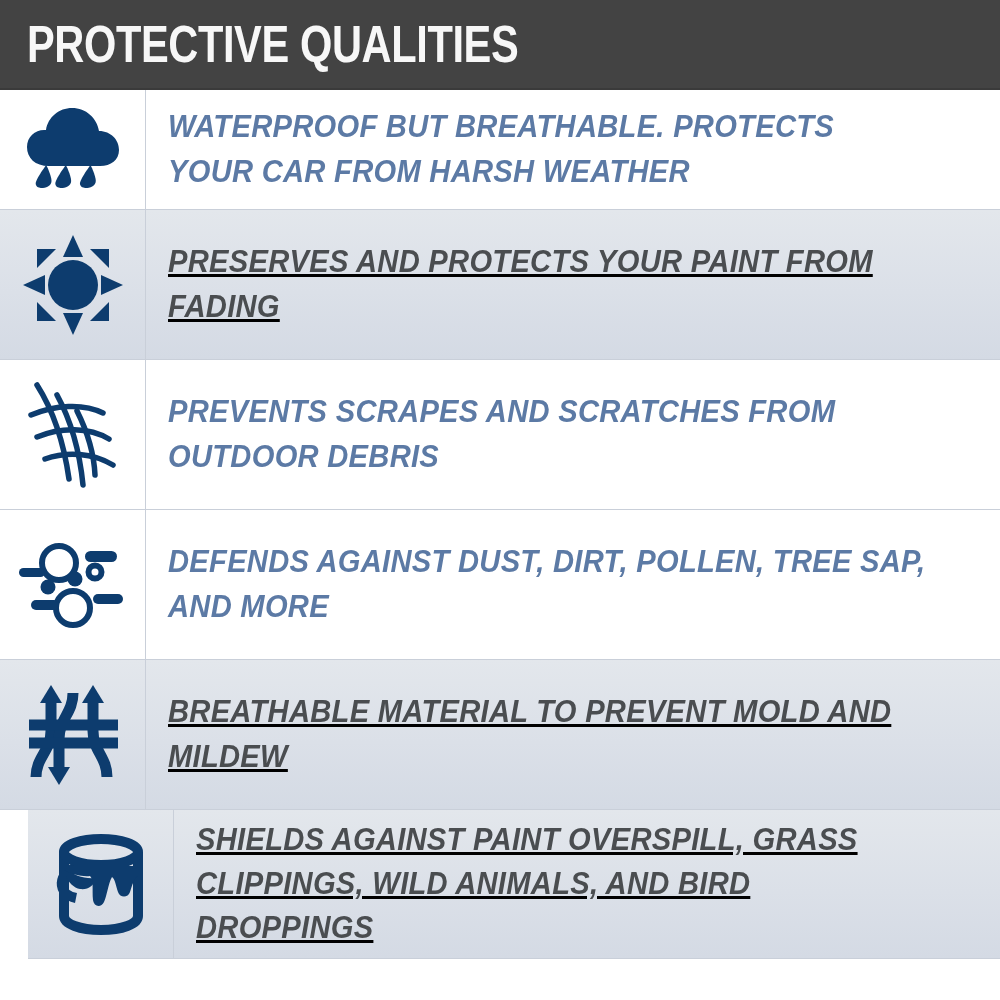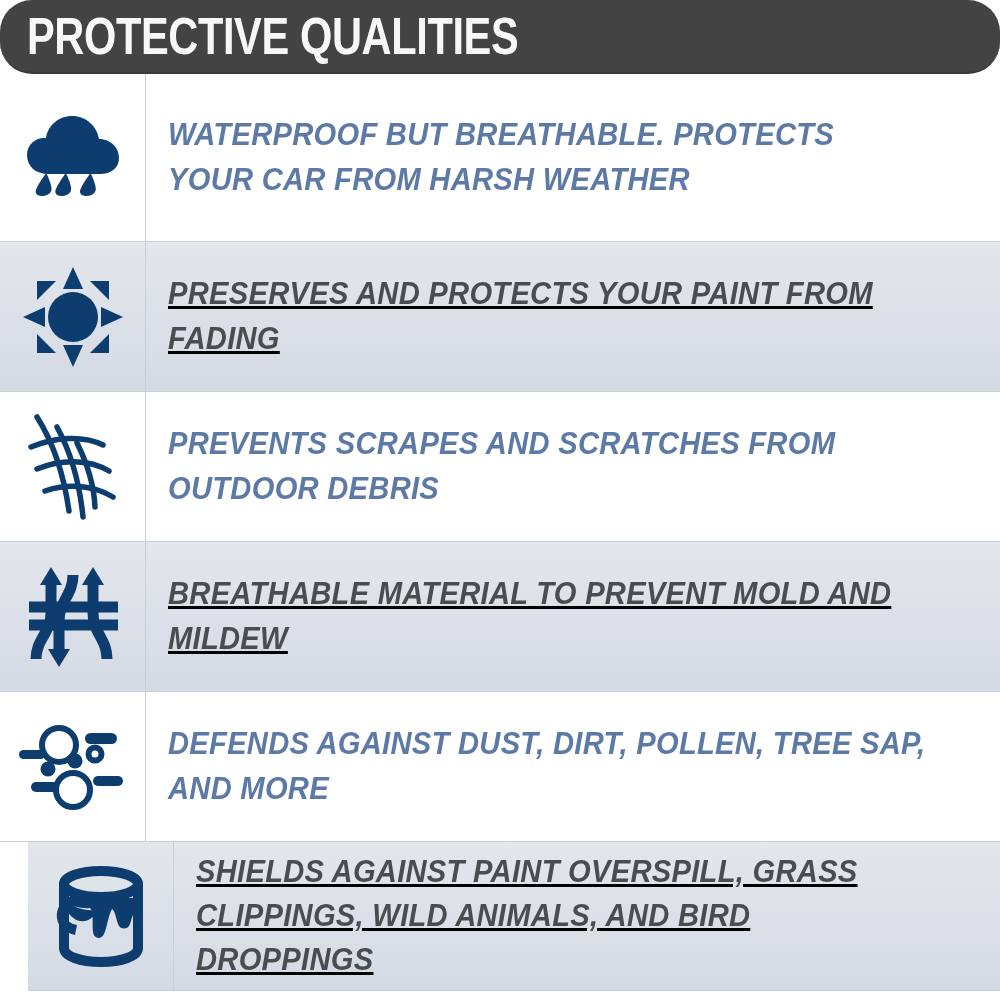--- a/index.html
+++ b/index.html
@@ -15,27 +15,26 @@
   #infographic {
     position: relative;
     width: 1000px;
     height: 1000px;
     background: #ffffff;
   }
 
   
   .header-bar {
     position: relative;
-    height: 74px;
+    height: 90px;
     background: #434343;
     border-bottom: 2px solid #3a3a3a;
     display: flex;
     align-items: center;
     padding-left: 27px;
-    border-radius: 32px;
   }
 
   .header-title {
     color: #f7f7f7;
     font-family: "Liberation Sans Narrow", "Liberation Sans", sans-serif;
     font-size: 52px;
     font-weight: bold;
     letter-spacing: -0.5px;
     line-height: 1;
     transform: scaleX(0.80);
@@ -50,21 +49,21 @@
   }
 
   .row {
     position: relative;
     display: flex;
     align-items: stretch;
     height: 150px;
     border-bottom: 1px solid #c9cfd9;
   }
 
-  .row.row-1 { height: 168px; }
+  .row.row-1 { height: 120px; }
   .row.row-6 { height: 149px; margin-left: 28px; }
 
   .row.shade-white {
     background: #ffffff;
   }
 
   .row.shade-grey {
     background: linear-gradient(to bottom, #e3e7ec 0%, #dbe0e8 55%, #d4dae4 100%);
     text-decoration: underline;
   }
@@ -178,48 +177,20 @@
               <path d="M24 80 C46 72 72 74 92 86"></path>
             </g>
           </svg>
         </span>
       </div>
       <div class="row-text-cell">
         <div class="row-text text-blue">PREVENTS SCRAPES AND SCRATCHES FROM OUTDOOR DEBRIS</div>
       </div>
     </div>
 
-    <div class="row row-4 shade-grey">
-      <div class="row-icon">
-        <span>
-          <svg class="icon-svg" width="100" height="100" viewBox="0 0 100 100" aria-hidden="true">
-            <g fill="none" stroke="#0d3c6e" stroke-width="11">
-
-              <path d="M13 92 C13 72 28 66 28 46 L28 14"></path>
-
-              <path d="M50 8 C50 28 36 34 36 54 L36 86"></path>
-
-              <path d="M84 92 C84 72 70 66 70 46 L70 14"></path>
-
-              <path d="M6 40 L95 40"></path>
-              <path d="M6 58 L95 58"></path>
-            </g>
-            <g fill="#0d3c6e">
-              <polygon points="28,0 17,18 39,18"></polygon>
-              <polygon points="70,0 59,18 81,18"></polygon>
-              <polygon points="36,100 25,82 47,82"></polygon>
-            </g>
-          </svg>
-        </span>
-      </div>
-      <div class="row-text-cell">
-        <div class="row-text text-dark">BREATHABLE MATERIAL TO PREVENT MOLD AND MILDEW</div>
-      </div>
-    </div>
-
     <div class="row row-5 shade-white">
       <div class="row-icon">
         <span>
           <svg class="icon-svg" width="112" height="90" viewBox="0 0 112 90" aria-hidden="true">
             <g fill="none" stroke="#0d3c6e" stroke-width="6">
               <circle cx="42" cy="23" r="17"></circle>
               <circle cx="56" cy="68" r="17"></circle>
               <circle cx="78" cy="32" r="6.5"></circle>
             </g>
             <g fill="#0d3c6e">
@@ -231,20 +202,48 @@
               <rect x="76" y="54" width="30" height="10" rx="5"></rect>
             </g>
           </svg>
         </span>
       </div>
       <div class="row-text-cell">
         <div class="row-text text-blue">DEFENDS AGAINST DUST, DIRT, POLLEN, TREE SAP, AND MORE</div>
       </div>
     </div>
 
+    <div class="row row-4 shade-grey">
+      <div class="row-icon">
+        <span>
+          <svg class="icon-svg" width="100" height="100" viewBox="0 0 100 100" aria-hidden="true">
+            <g fill="none" stroke="#0d3c6e" stroke-width="11">
+
+              <path d="M13 92 C13 72 28 66 28 46 L28 14"></path>
+
+              <path d="M50 8 C50 28 36 34 36 54 L36 86"></path>
+
+              <path d="M84 92 C84 72 70 66 70 46 L70 14"></path>
+
+              <path d="M6 40 L95 40"></path>
+              <path d="M6 58 L95 58"></path>
+            </g>
+            <g fill="#0d3c6e">
+              <polygon points="28,0 17,18 39,18"></polygon>
+              <polygon points="70,0 59,18 81,18"></polygon>
+              <polygon points="36,100 25,82 47,82"></polygon>
+            </g>
+          </svg>
+        </span>
+      </div>
+      <div class="row-text-cell">
+        <div class="row-text text-dark">BREATHABLE MATERIAL TO PREVENT MOLD AND MILDEW</div>
+      </div>
+    </div>
+
     <div class="row row-6 shade-grey">
       <div class="row-icon">
         <span>
           <svg class="icon-svg" width="102" height="104" viewBox="0 0 102 104" aria-hidden="true">
             <g fill="none" stroke="#0d3c6e" stroke-width="10">
 
               <path d="M26 36 C8 40 6 62 26 66"></path>
 
               <path d="M14 20 L14 84 C14 92 30 98 51 98 C72 98 88 92 88 84 L88 20"></path>
 

